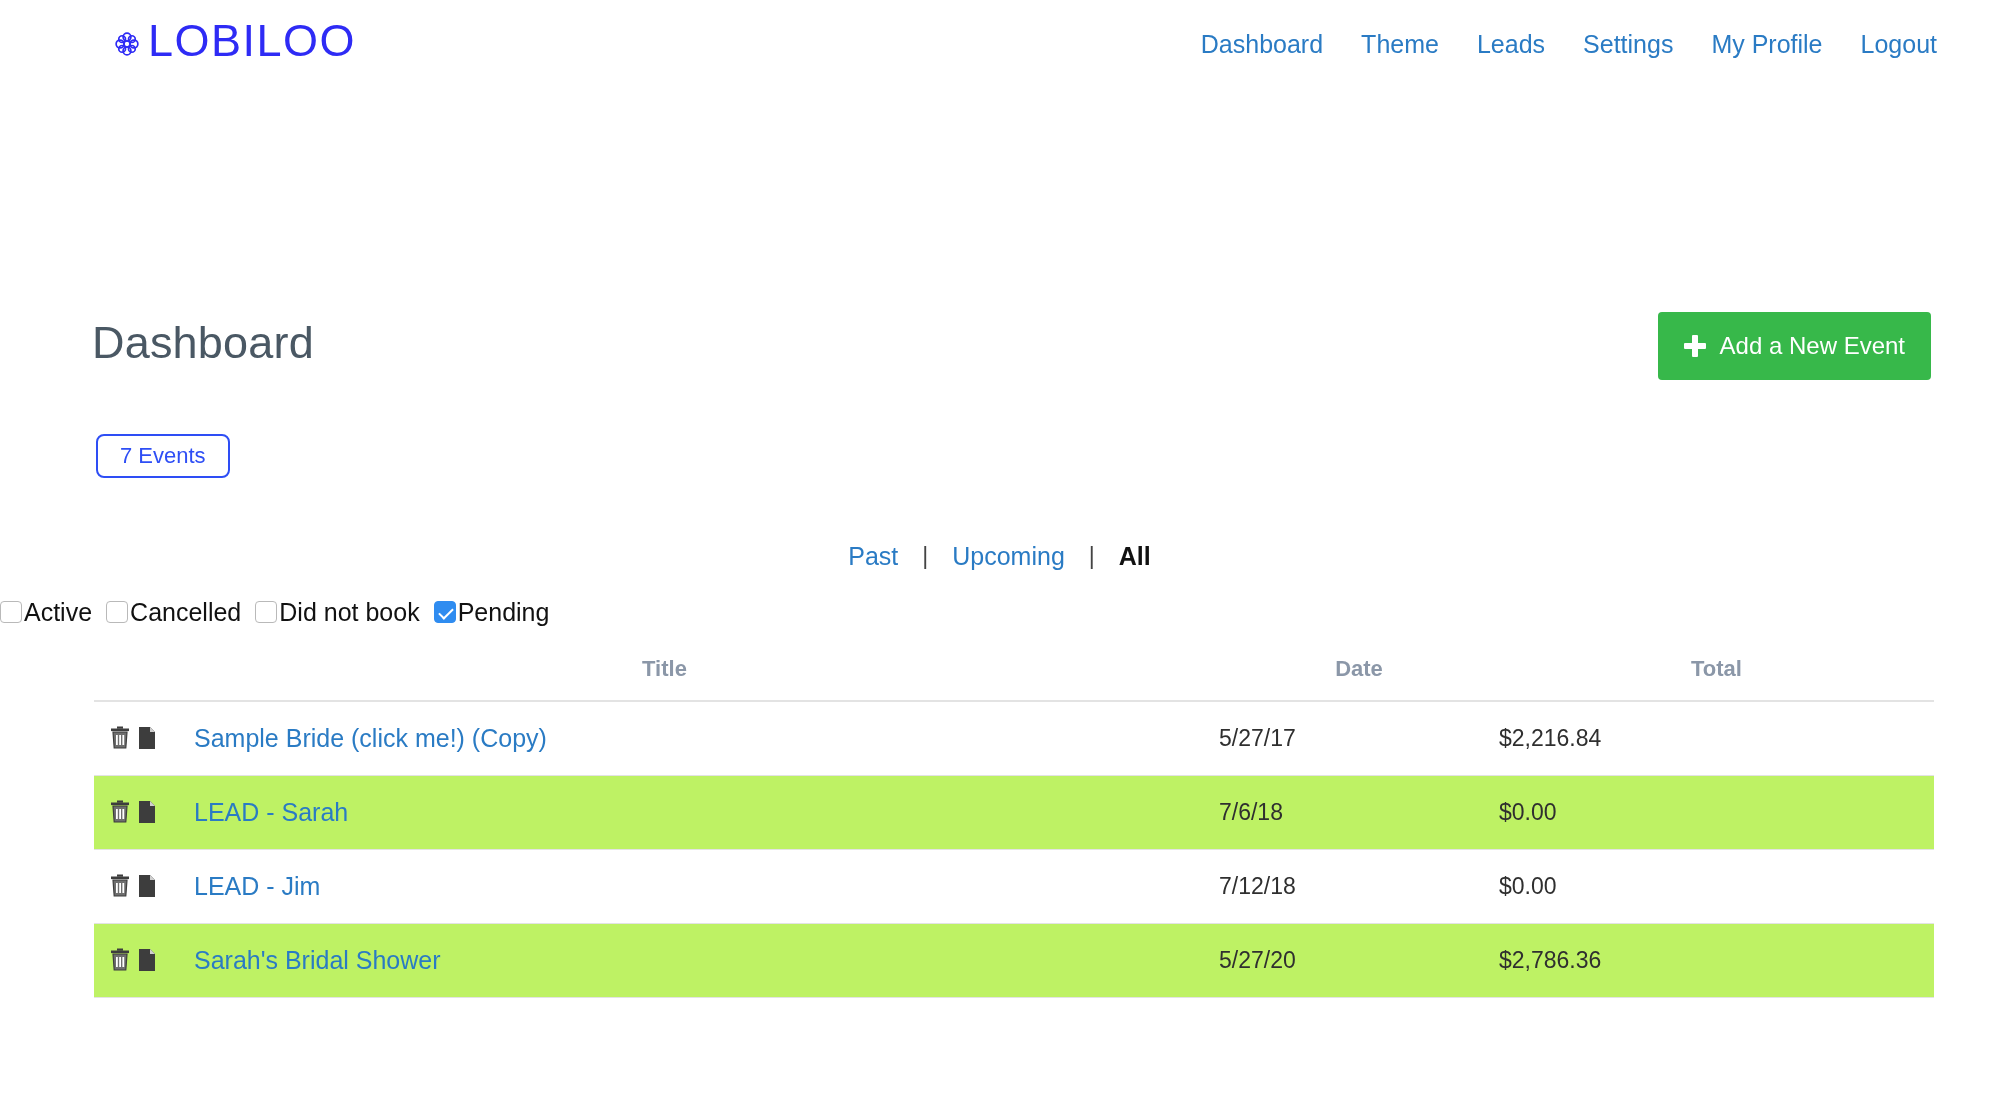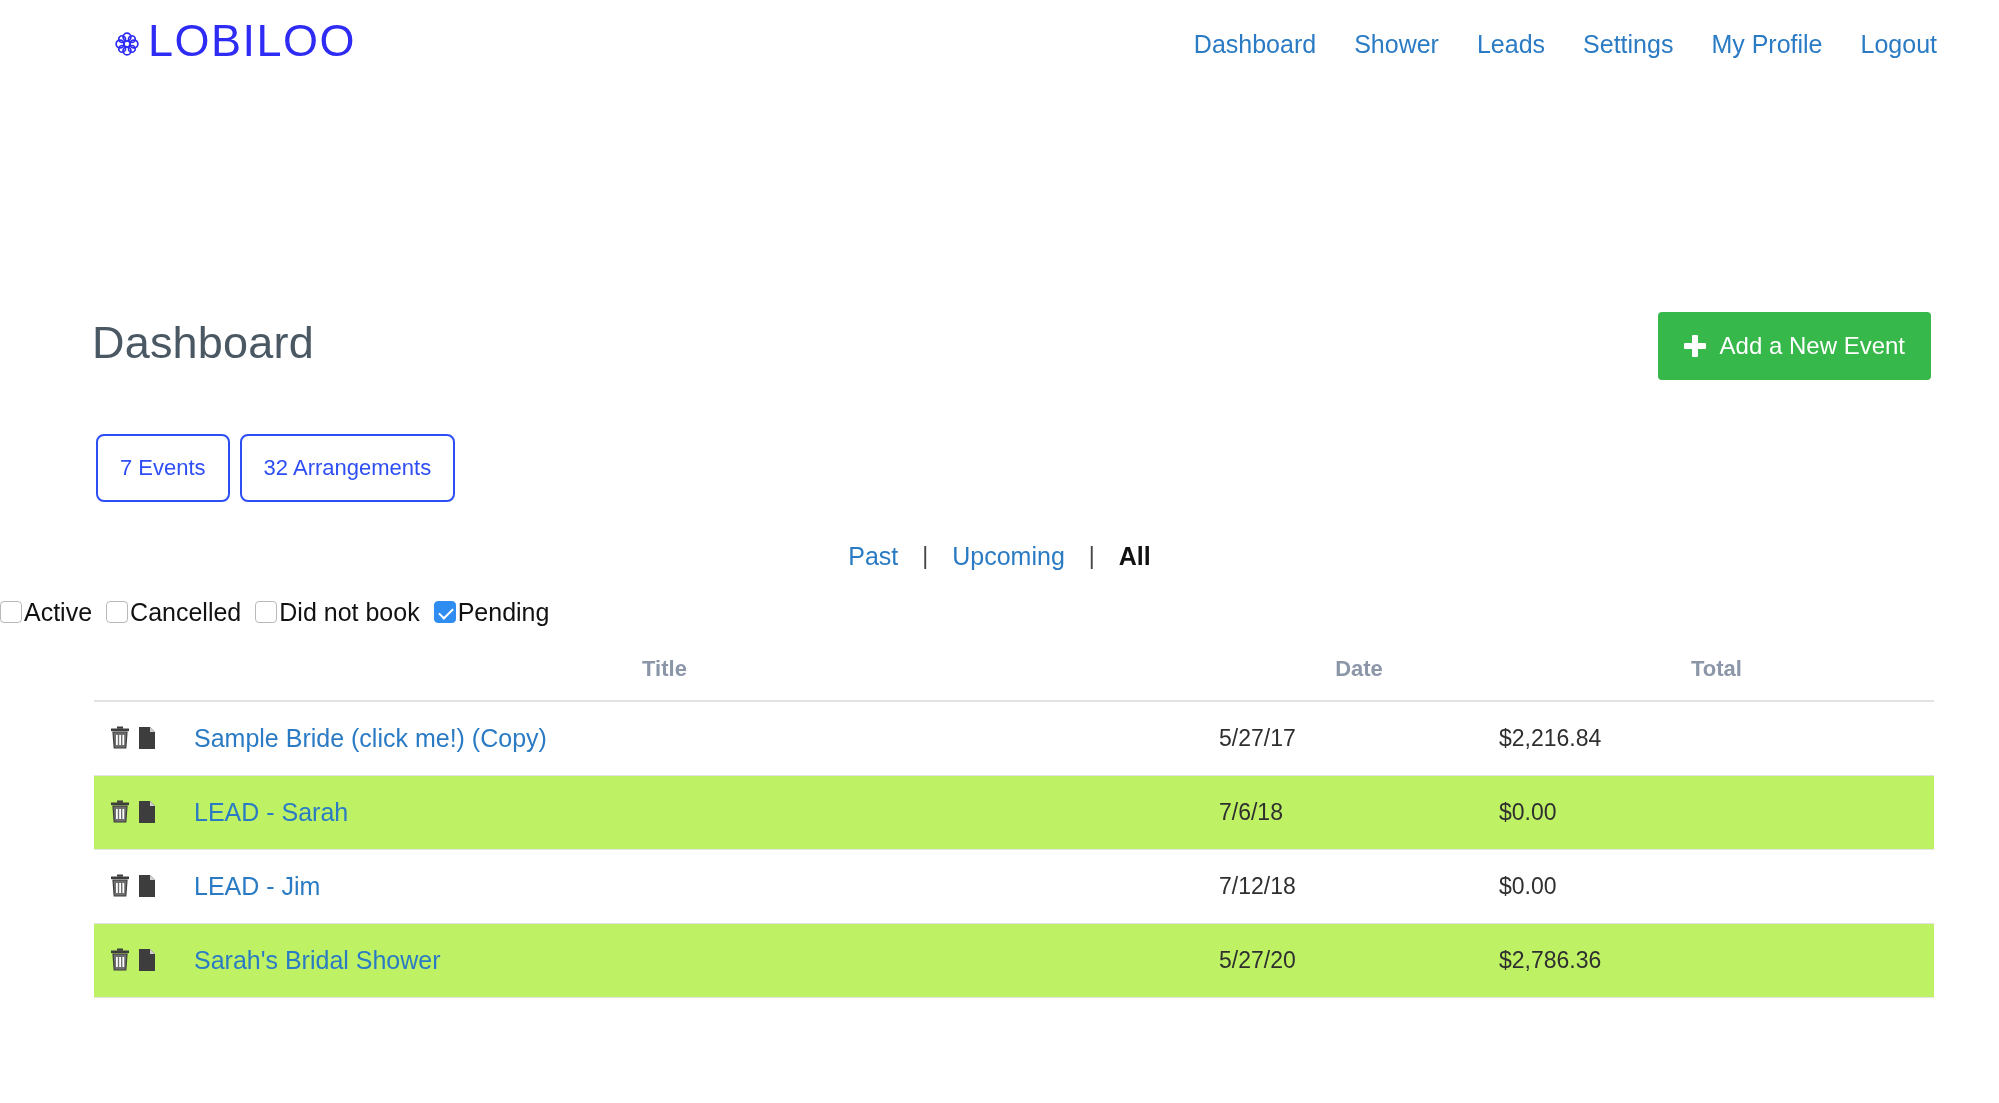--- a/index.html
+++ b/index.html
@@ -127,21 +127,21 @@
 
   
   .stats-row {
     position: absolute;
     left: 96px;
     top: 434px;
     display: flex;
     gap: 10px;
   }
   .stat-pill {
-    height: 68px;
+    height: 44px;
     padding: 0 22px;
     border: 2px solid #2e4ef5;
     border-radius: 8px;
     background: #ffffff;
     color: #2e4ef5;
     font-size: 22px;
     font-family: "Liberation Sans", sans-serif;
     display: flex;
     align-items: center;
     justify-content: center;
@@ -305,39 +305,38 @@
             <circle cx="21.2" cy="10.8" r="3.6"></circle>
             <circle cx="10.8" cy="21.2" r="3.6"></circle>
           </g>
         </svg>
       </span>
       <span class="brand-text">LOBILOO</span>
     </a>
 
     <nav class="main-nav">
       <a class="nav-link" href="#">Dashboard</a>
-      <a class="nav-link" href="#">Shower</a>
+      <a class="nav-link" href="#">Theme</a>
       <a class="nav-link" href="#">Leads</a>
       <a class="nav-link" href="#">Settings</a>
       <a class="nav-link" href="#">My Profile</a>
       <a class="nav-link" href="#">Logout</a>
     </nav>
   </header>
 
   <div class="title-row">
     <h1 class="page-title">Dashboard</h1>
     <button class="btn-add">
       <span class="plus-icon"></span>
       <span>Add a New Event</span>
     </button>
   </div>
 
   <div class="stats-row">
     <div class="stat-pill">7 Events</div>
-    <div class="stat-pill">32 Arrangements</div>
   </div>
 
   <div class="filter-links">
     <a class="filter-link" href="#">Past</a>
     <span class="filter-sep">|</span>
     <a class="filter-link" href="#">Upcoming</a>
     <span class="filter-sep">|</span>
     <a class="filter-link active" href="#">All</a>
   </div>
 

